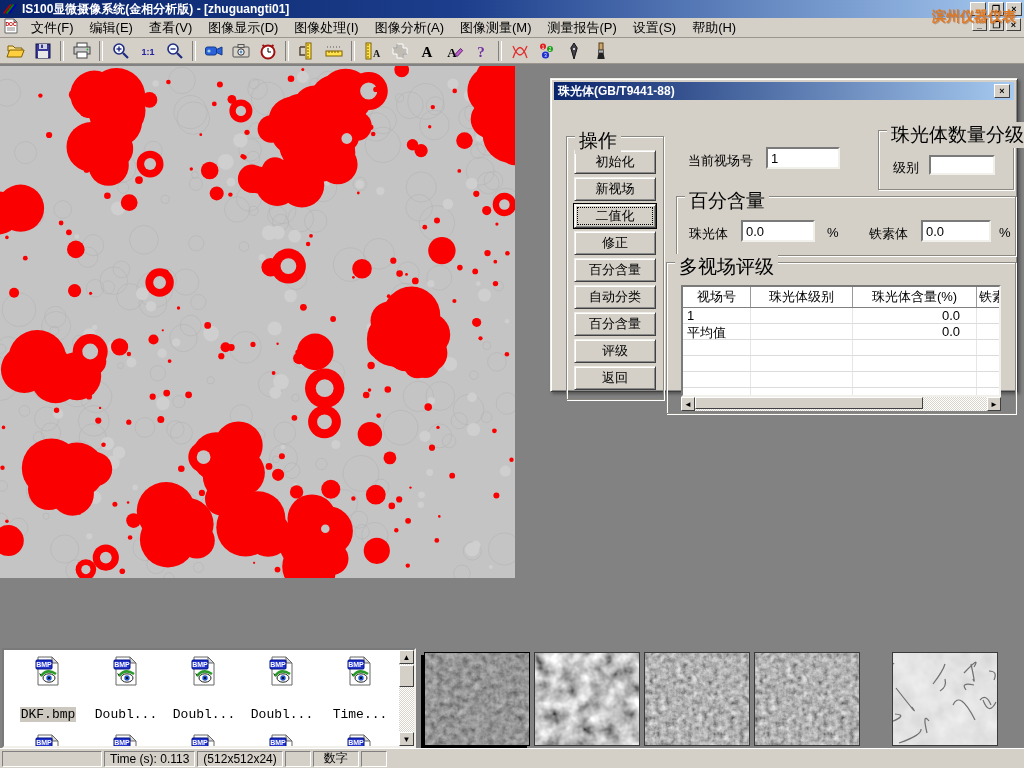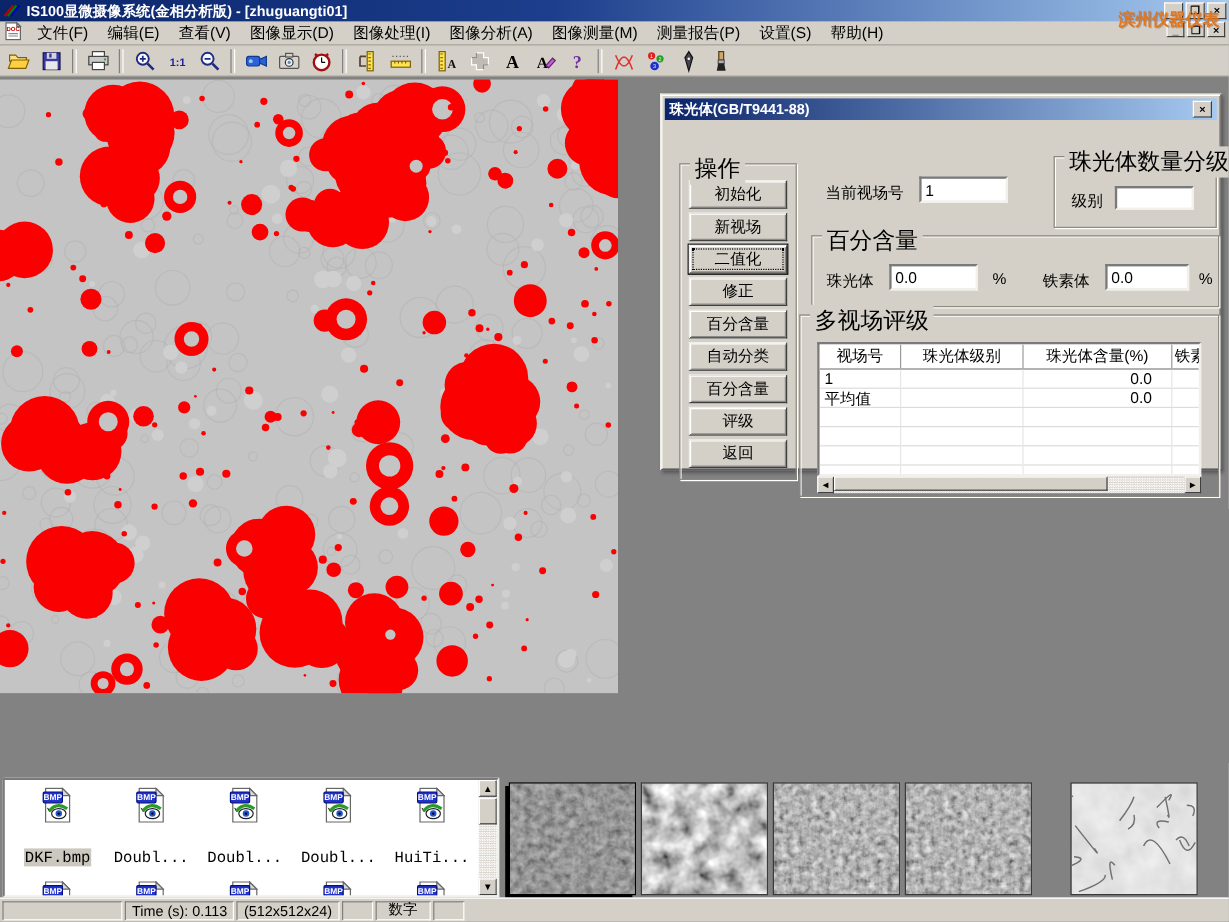--- a/index.html
+++ b/index.html
@@ -990,21 +990,21 @@
       <div class="file-item" style="left: 318px;"><svg width="26" height="30" viewBox="0 0 26 30">
           <path d="M3 1 h14 l6 6 v22 h-20 z" fill="#fff" stroke="#666"></path>
           <path d="M17 1 l6 6 h-6 z" fill="#d8d8d8" stroke="#666"></path>
           <rect x="1" y="4" width="16" height="9" rx="1" fill="#2233cc" stroke="#001080"></rect>
           <text x="9" y="11" font-size="7" font-weight="bold" fill="#fff" text-anchor="middle" font-family="Liberation Sans,sans-serif">BMP</text>
           <path d="M4 17 l4 2.5 -2 1 z" fill="#000"></path>
           <path d="M6 20 q6 -8 15 -2" stroke="#2a9a2a" stroke-width="2.6" fill="none"></path>
           <ellipse cx="14" cy="22" rx="6" ry="4.2" fill="#fff" stroke="#222"></ellipse>
           <circle cx="14" cy="22" r="2.7" fill="#2255cc"></circle>
           <circle cx="14" cy="22" r="1" fill="#000"></circle>
-        </svg><br><span class="fname">HuiTi...</span></div>
+        </svg><br><span class="fname">Time...</span></div>
       <div class="file-item2" style="left: 6px;"><svg width="26" height="30" viewBox="0 0 26 30">
           <path d="M3 1 h14 l6 6 v22 h-20 z" fill="#fff" stroke="#666"></path>
           <path d="M17 1 l6 6 h-6 z" fill="#d8d8d8" stroke="#666"></path>
           <rect x="1" y="4" width="16" height="9" rx="1" fill="#2233cc" stroke="#001080"></rect>
           <text x="9" y="11" font-size="7" font-weight="bold" fill="#fff" text-anchor="middle" font-family="Liberation Sans,sans-serif">BMP</text>
           <path d="M4 17 l4 2.5 -2 1 z" fill="#000"></path>
           <path d="M6 20 q6 -8 15 -2" stroke="#2a9a2a" stroke-width="2.6" fill="none"></path>
           <ellipse cx="14" cy="22" rx="6" ry="4.2" fill="#fff" stroke="#222"></ellipse>
           <circle cx="14" cy="22" r="2.7" fill="#2255cc"></circle>
           <circle cx="14" cy="22" r="1" fill="#000"></circle>

